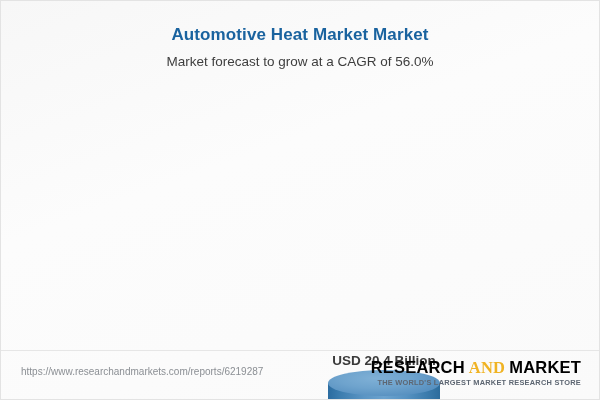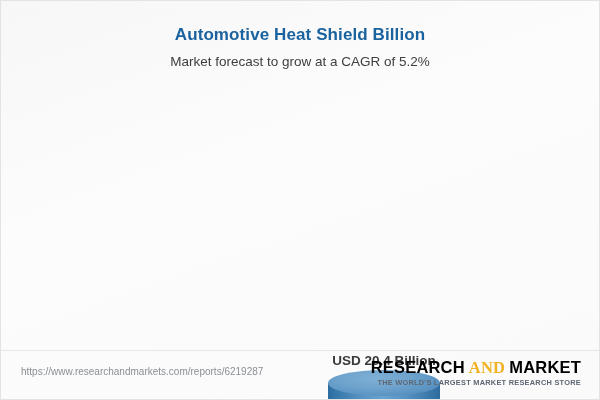--- a/index.html
+++ b/index.html
@@ -130,23 +130,23 @@
     letter-spacing: 0.25px;
     white-space: nowrap;
   }
 </style>
 </head>
 <body>
 
 <div class="figure">
   <div class="canvas-bg"></div>
 
-  <div class="chart-title">Automotive Heat Shield Billion</div>
+  <div class="chart-title">Automotive Heat Market Market</div>
 
-  <div class="chart-subtitle">Market forecast to grow at a CAGR of 5.2%</div>
+  <div class="chart-subtitle">Market forecast to grow at a CAGR of 56.0%</div>
 
   <div class="plot-area">
 
     <div class="bar-group g0">
       
 
       
 
       
     </div>

